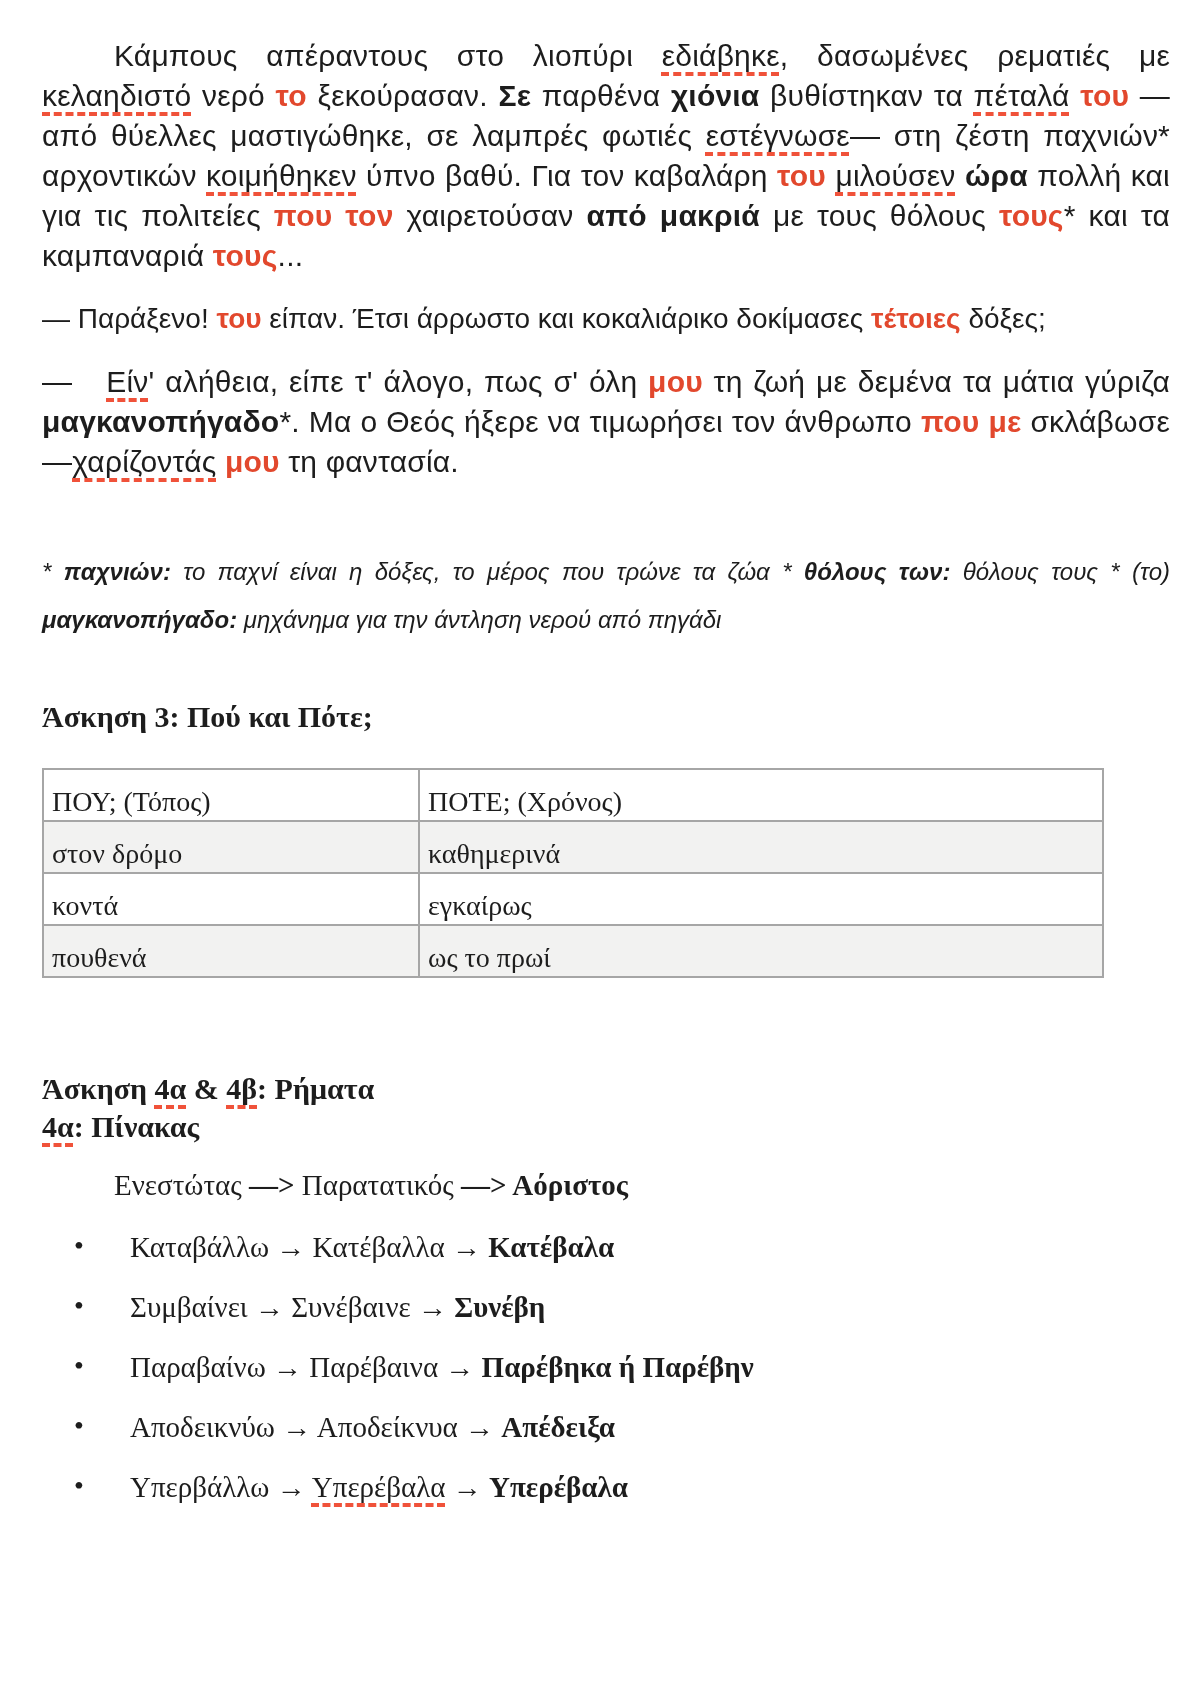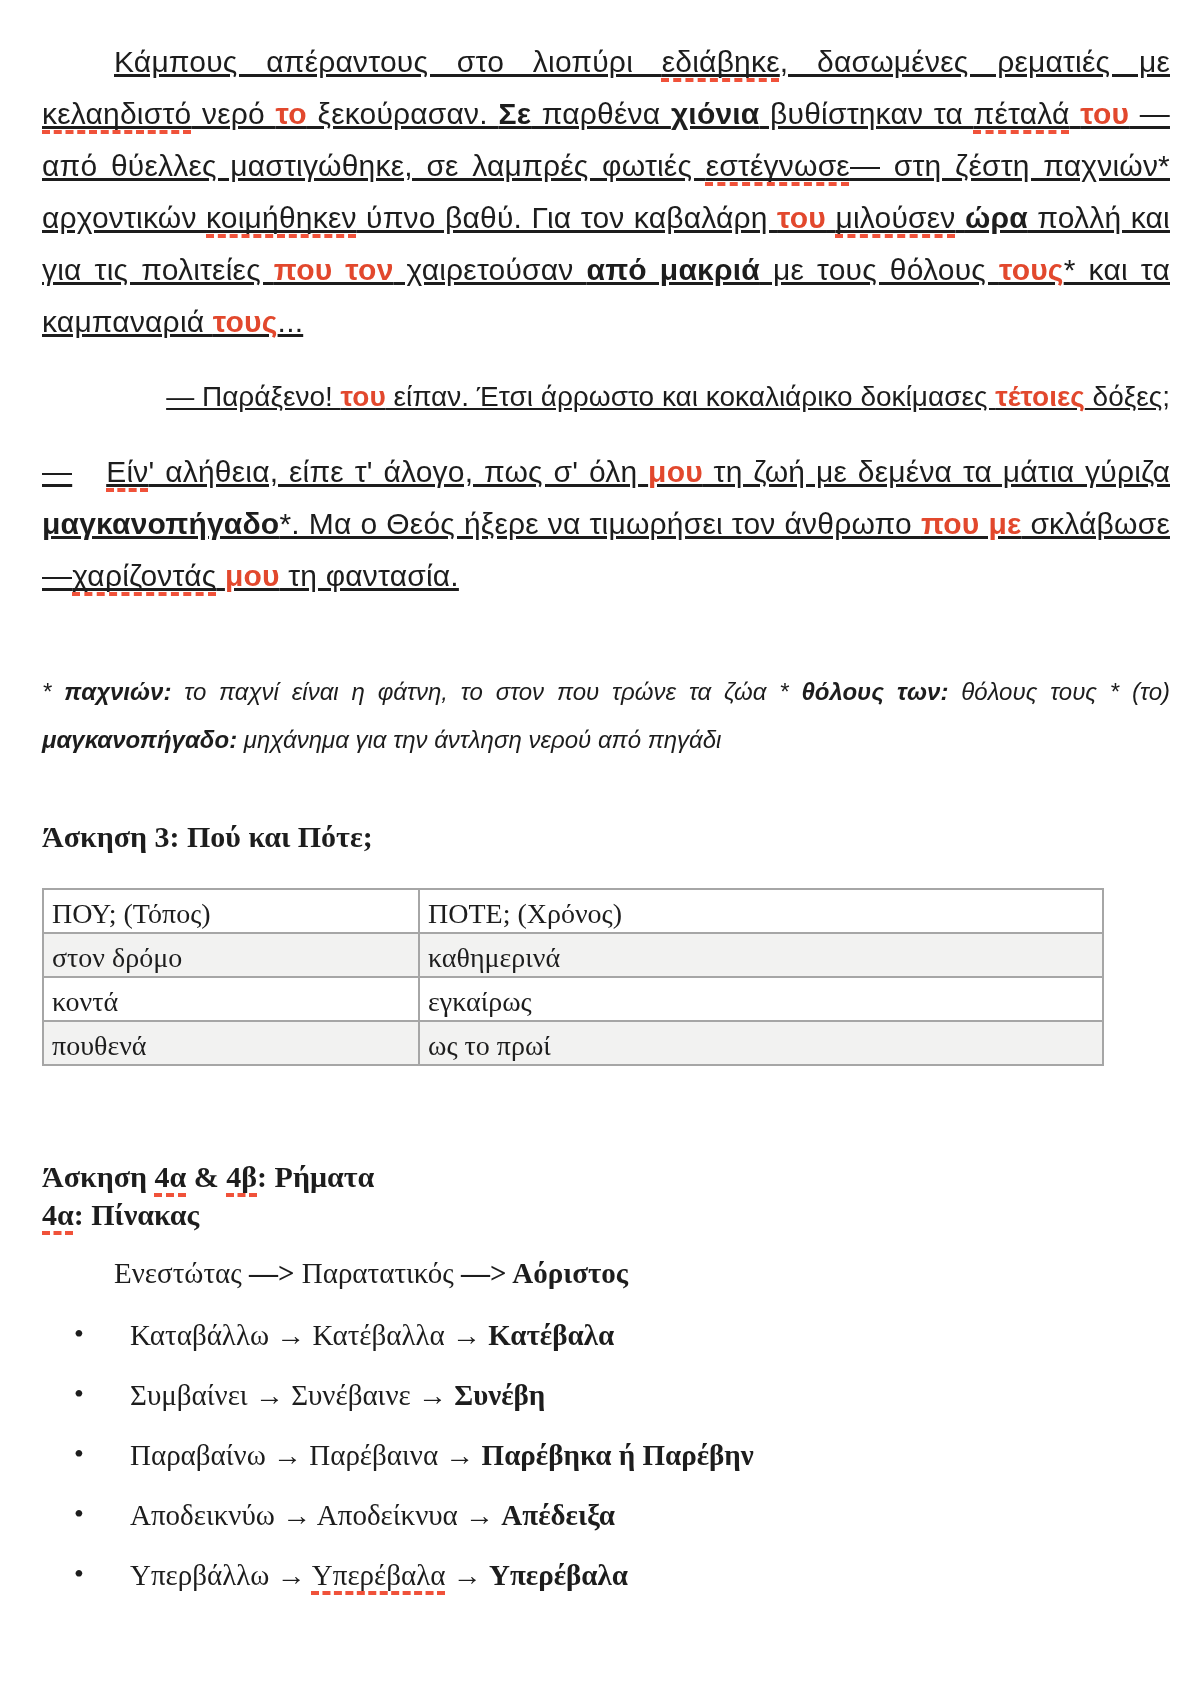--- a/index.html
+++ b/index.html
@@ -4,36 +4,36 @@
 <style>
   * { margin:0; padding:0; box-sizing:border-box; }
   html,body { background:#ffffff; }
   .page {
     width:1184px; height:1682px; background:#ffffff; overflow:hidden;
     padding:36px 14px 0 42px;
     font-family:"Liberation Sans", sans-serif;
     color:#1d1d1d;
   }
   
-  .body-text { font-size:30px; line-height:52px; text-align:justify; letter-spacing:0.2px;text-decoration:underline; }
+  .body-text { font-size:30px; line-height:40px; text-align:justify; letter-spacing:0.2px; }
   .p1 { text-indent:72px; }
-  .p2 { margin-top:23px; font-size:28px; text-align:right; letter-spacing:0; }
+  .p2 { margin-top:23px; font-size:28px; text-align:left; letter-spacing:0; }
   .p3 { margin-top:23px; }
   .footnote {
     margin-top:66px; font-size:24px; line-height:48px;
     font-style:italic; text-align:justify; letter-spacing:0;
   }
   
   .heading, .qtable, .tense-line, .verb-list { font-family:"Liberation Serif", serif; }
   .heading { font-weight:bold; font-size:30px; line-height:38px; letter-spacing:0; }
   .h-ex3 { margin-top:54px; }
   .qtable { margin-top:32px; border-collapse:collapse; width:1062px; font-size:28px; }
   .qtable td {
     border:2px solid var(--table-border,#a6a6a6);
-    height:29px; padding:8px 6px 2px 8px; vertical-align:middle; background:#ffffff;
+    height:29px; padding:16px 6px 2px 8px; vertical-align:middle; background:#ffffff;
   }
   .qtable tr.alt td { background:var(--row-alt-bg,#f2f2f1); }
   .col1 { width:376px; }
   .h-ex4 { margin-top:92px; }
   .h-4a  { }
   .tense-line { margin:20px 0 0 72px; font-size:29px; line-height:38px; }
   .verb-list { list-style:none; margin-top:8px; }
   .verb-list li { position:relative; padding-left:88px; margin-top:26px; font-size:29px; line-height:34px; }
   .verb-list .dot { position:absolute; left:32px; top:-1px; font-size:28px; }
   
@@ -52,21 +52,21 @@
 <body>
 
 <div class="page">
 
   <p class="body-text p1"><span>Κάμπους απέραντους στο λιοπύρι </span><span class="squiggle">εδιάβηκε</span><span>, δασωμένες ρεματιές με </span><span class="squiggle">κελαηδιστό</span><span> νερό </span><span class="red">το</span><span> ξεκούρασαν. </span><span class="bold">Σε</span><span> παρθένα </span><span class="bold">χιόνια</span><span> βυθίστηκαν τα </span><span class="squiggle">πέταλά</span><span> </span><span class="red">του</span><span> — από θύελλες μαστιγώθηκε, σε λαμπρές φωτιές </span><span class="squiggle">εστέγνωσε</span><span>— στη ζέστη παχνιών* αρχοντικών </span><span class="squiggle">κοιμήθηκεν</span><span> ύπνο βαθύ. Για τον καβαλάρη </span><span class="red">του</span><span> </span><span class="squiggle">μιλούσεν</span><span> </span><span class="bold">ώρα</span><span> πολλή και για τις πολιτείες </span><span class="red">που τον</span><span> χαιρετούσαν </span><span class="bold">από μακριά</span><span> με τους θόλους </span><span class="red">τους</span><span>* και τα καμπαναριά </span><span class="red">τους</span><span>...</span></p>
 
   <p class="body-text p2"><span>— Παράξενο! </span><span class="red">του</span><span> είπαν. Έτσι άρρωστο και κοκαλιάρικο δοκίμασες </span><span class="red">τέτοιες</span><span> δόξες;</span></p>
 
   <p class="body-text p3"><span>—</span><span style="display: inline-block; width: 34px;"></span><span class="squiggle">Είν</span><span>' αλήθεια, είπε τ' άλογο, πως σ' όλη </span><span class="red">μου</span><span> τη ζωή με δεμένα τα μάτια γύριζα </span><span class="bold">μαγκανοπήγαδο</span><span>*. Μα ο Θεός ήξερε να τιμωρήσει τον άνθρωπο </span><span class="red">που με</span><span> σκλάβωσε —</span><span class="squiggle">χαρίζοντάς</span><span> </span><span class="red">μου</span><span> τη φαντασία.</span></p>
 
-  <p class="footnote"><span>* </span><span class="bold">παχνιών:</span><span> το παχνί είναι η φάτνη, το στον που τρώνε τα ζώα * </span><span class="bold">θόλους των:</span><span> θόλους τους * (το) </span><span class="bold">μαγκανοπήγαδο:</span><span> μηχάνημα για την άντληση νερού από πηγάδι</span></p>
+  <p class="footnote"><span>* </span><span class="bold">παχνιών:</span><span> το παχνί είναι η δόξες, το μέρος που τρώνε τα ζώα * </span><span class="bold">θόλους των:</span><span> θόλους τους * (το) </span><span class="bold">μαγκανοπήγαδο:</span><span> μηχάνημα για την άντληση νερού από πηγάδι</span></p>
 
   <h2 class="heading h-ex3">Άσκηση 3: Πού και Πότε;</h2>
 
   <table class="qtable">
     <colgroup>
         <col class="col1">
         <col>
       </colgroup>
     <tbody>
       <tr>

